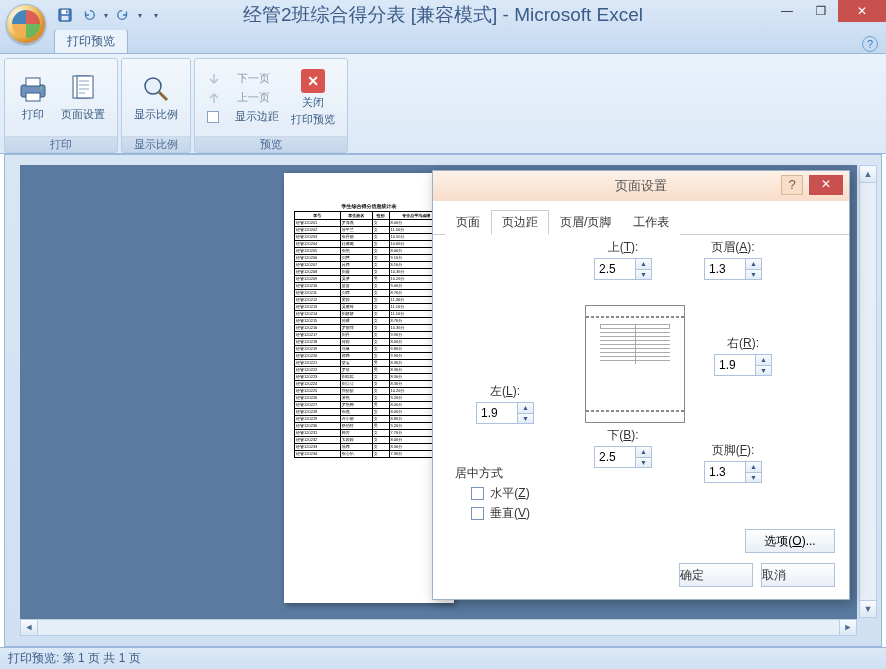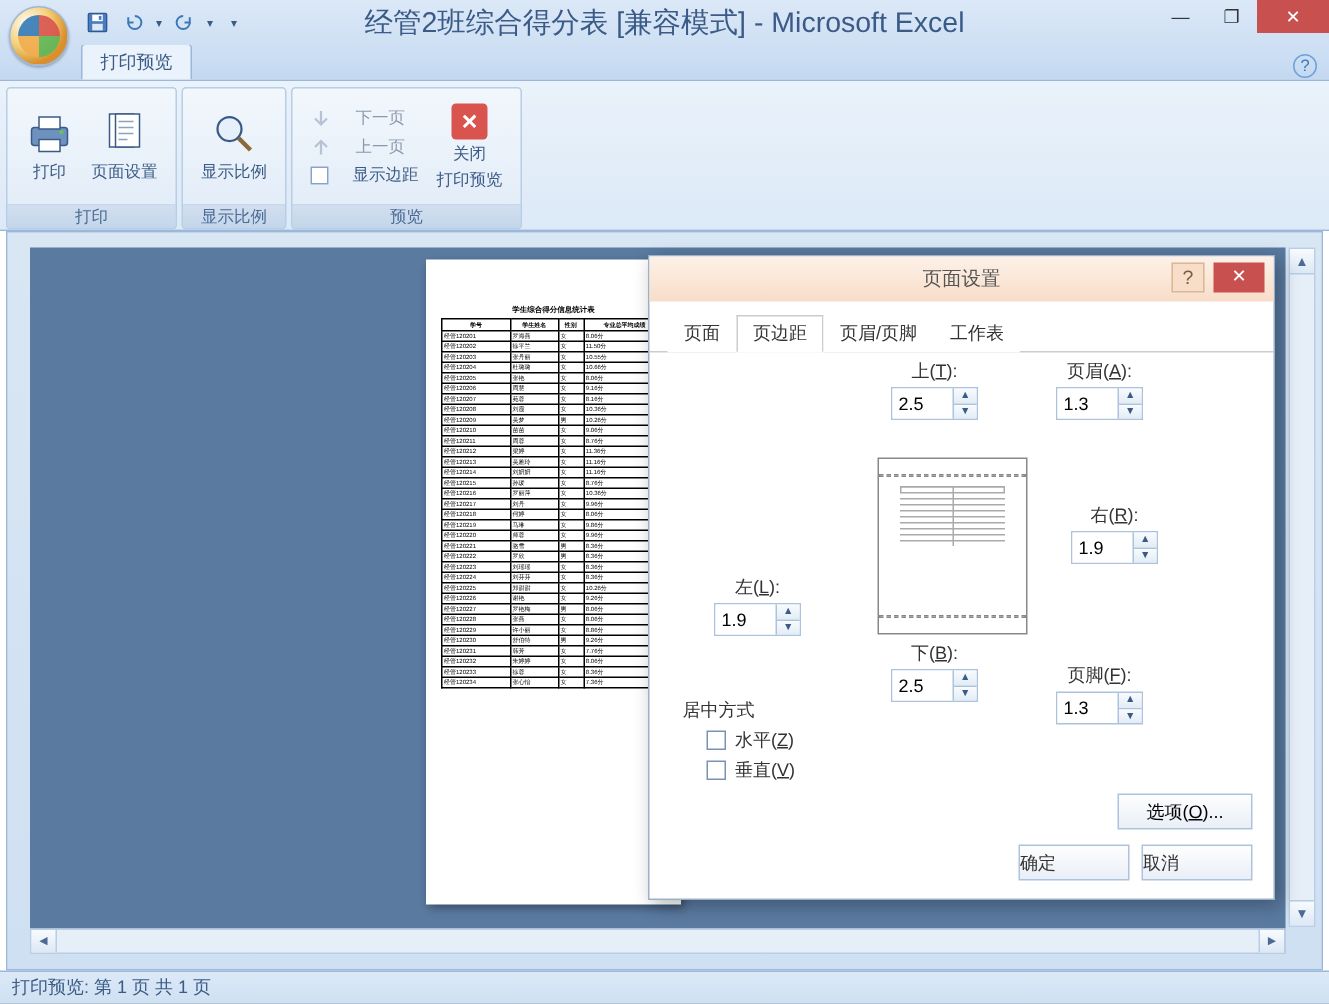--- a/index.html
+++ b/index.html
@@ -70,21 +70,21 @@
 .spin { display: inline-flex; border: 1px solid #adc3dd; height: 22px; margin-top: 2px; }
 .spin input { width: 40px; border: none; padding: 0 4px; font-size: 12px; outline: none; }
 .spin-btns { width: 16px; display: flex; flex-direction: column; border-left: 1px solid #adc3dd; }
 .spin-btns div { flex:1; font-size:7px; text-align:center; line-height:9px; background: linear-gradient(#f8fbfe,#e2ecf6); color:#3b5b86; }
 .spin-btns div:first-child { border-bottom: 1px solid #adc3dd; }
 .preview-box { position: absolute; left: 152px; top: 70px; width: 100px; height: 118px; border: 1px solid #888; background:#fff; }
 .preview-page { position:absolute; left:14px; top:18px; right:14px; bottom:18px; }
 .preview-page div { border-top:1px solid #aaa; height:4px; }
 .preview-dash { position:absolute; border:1px dashed #888; }
 .center-group { position: absolute; left: 0; top: 230px; margin-left: 22px; }
-.center-group label { display: block; margin: 3px 0 3px 16px; }
+.center-group label { display: block; margin: 3px 0 3px 16px; text-align: center; }
 .center-chk { width: 13px; height: 13px; border: 1px solid #7a93b5; display: inline-block; vertical-align: middle; margin-right: 6px; background: #fff; }
 .dlg-footer { position: absolute; right: 14px; bottom: 12px; display: flex; gap: 8px; }
 .dlg-footer .btn { min-width: 74px; height: 24px; border: 1px solid #adc3dd; background: linear-gradient(#fefefe,#e9eff7); font-size: 12px; text-align: left; line-height: 22px; color: #333; }
 .opt-btn { position: absolute; right: 14px; bottom: 46px; }
 .opt-btn .btn { min-width: 90px; height: 24px; border: 1px solid #adc3dd; background: linear-gradient(#fefefe,#e9eff7); font-size: 12px; text-align: center; line-height: 22px; }
 
 
 .status-bar { position: absolute; left: 0; right: 0; bottom: 0; height: 22px; background: linear-gradient(#dce9f7,#cfe0f2); border-top: 1px solid #9bb7d9; display: flex; align-items: center; font-size: 12px; color: #3b5b86; padding: 0 8px; }
 .status-right { margin-left: auto; display: flex; align-items: center; gap: 10px; color: #8a99ad; }
 .zoom-track { width: 110px; height: 4px; background: #b8cde6; position: relative; border-radius: 2px; }

